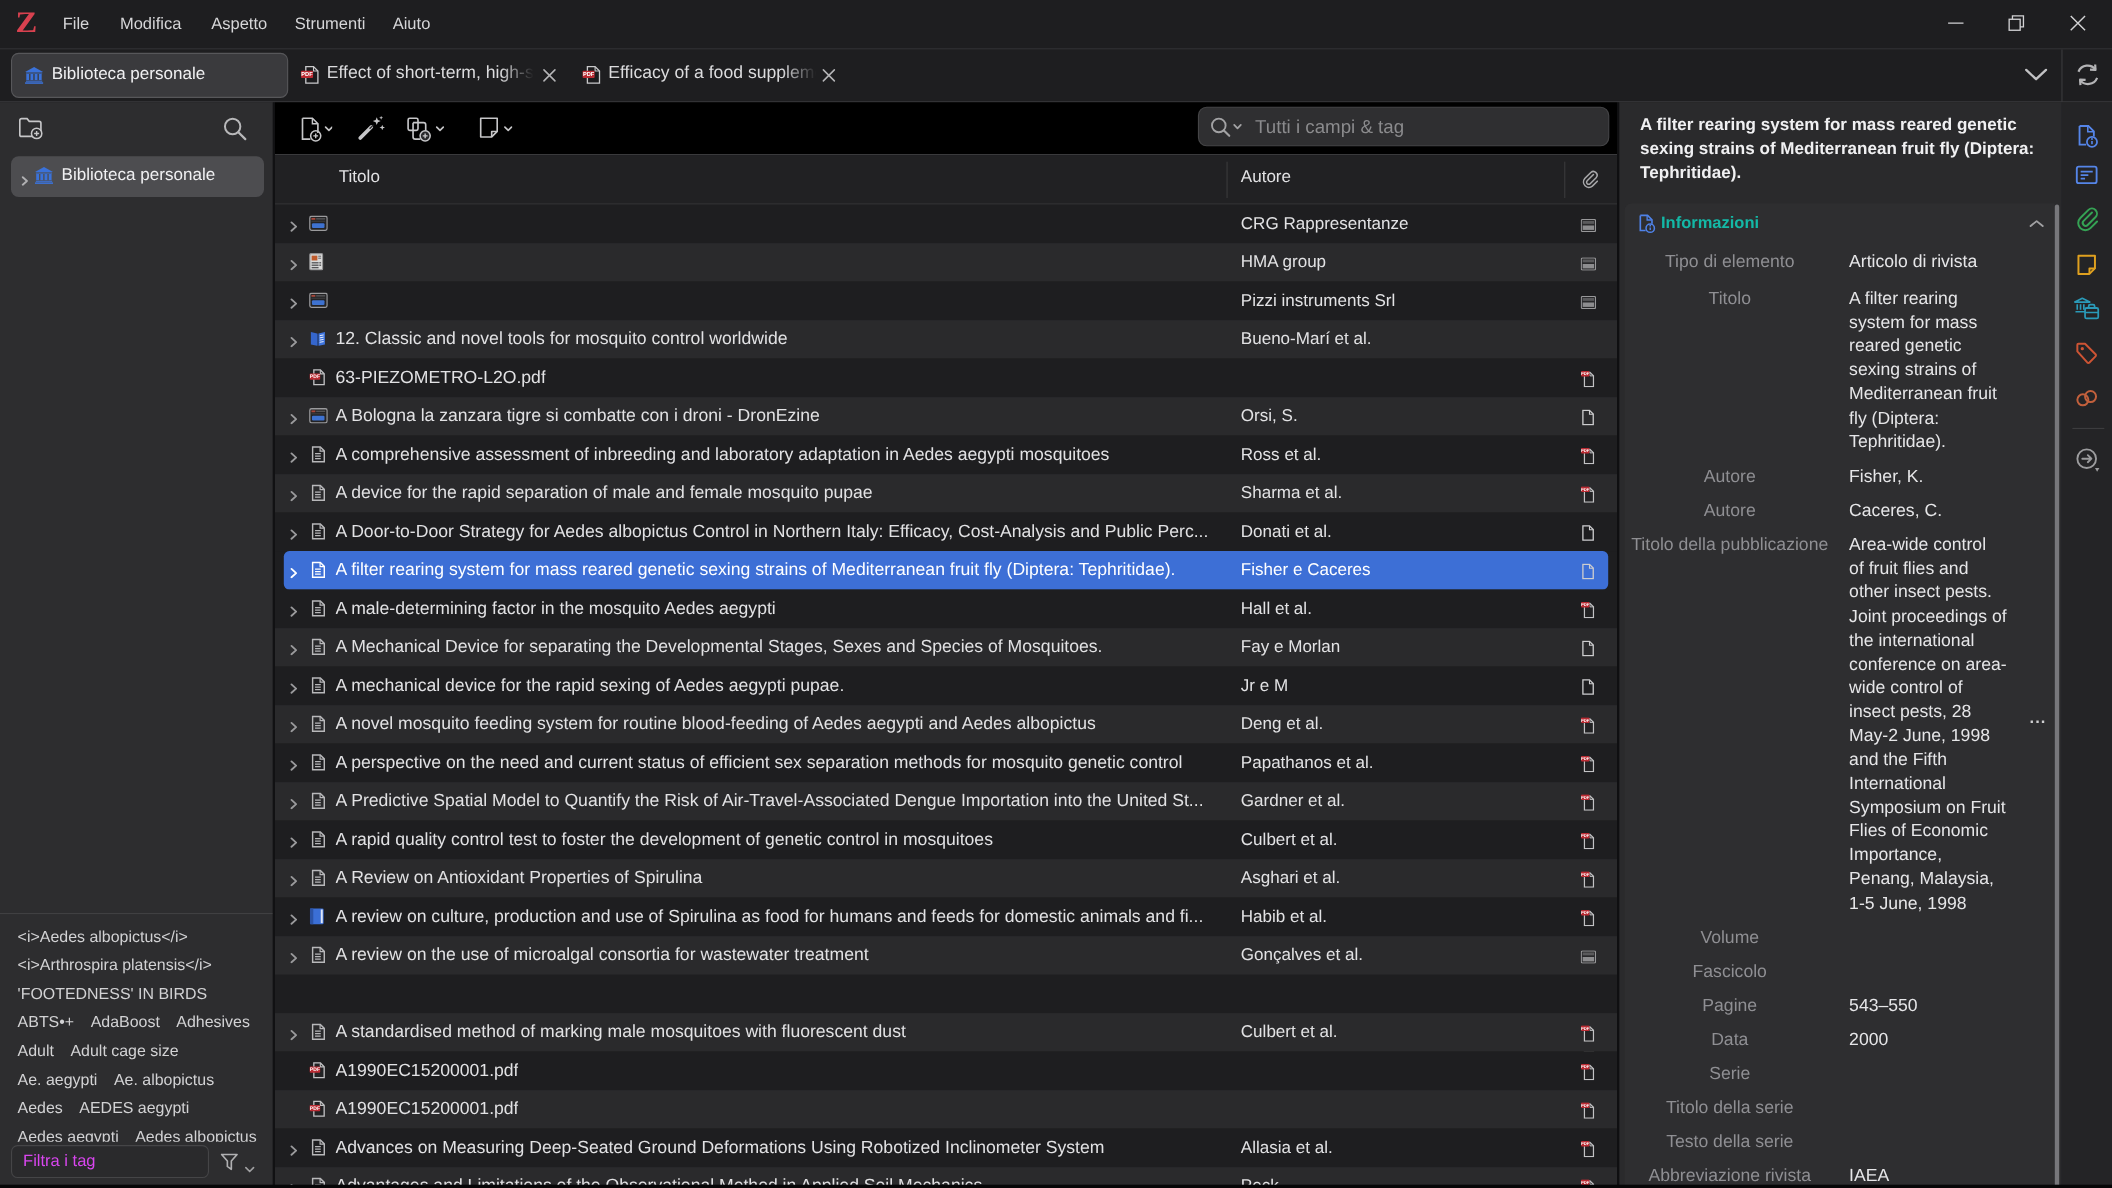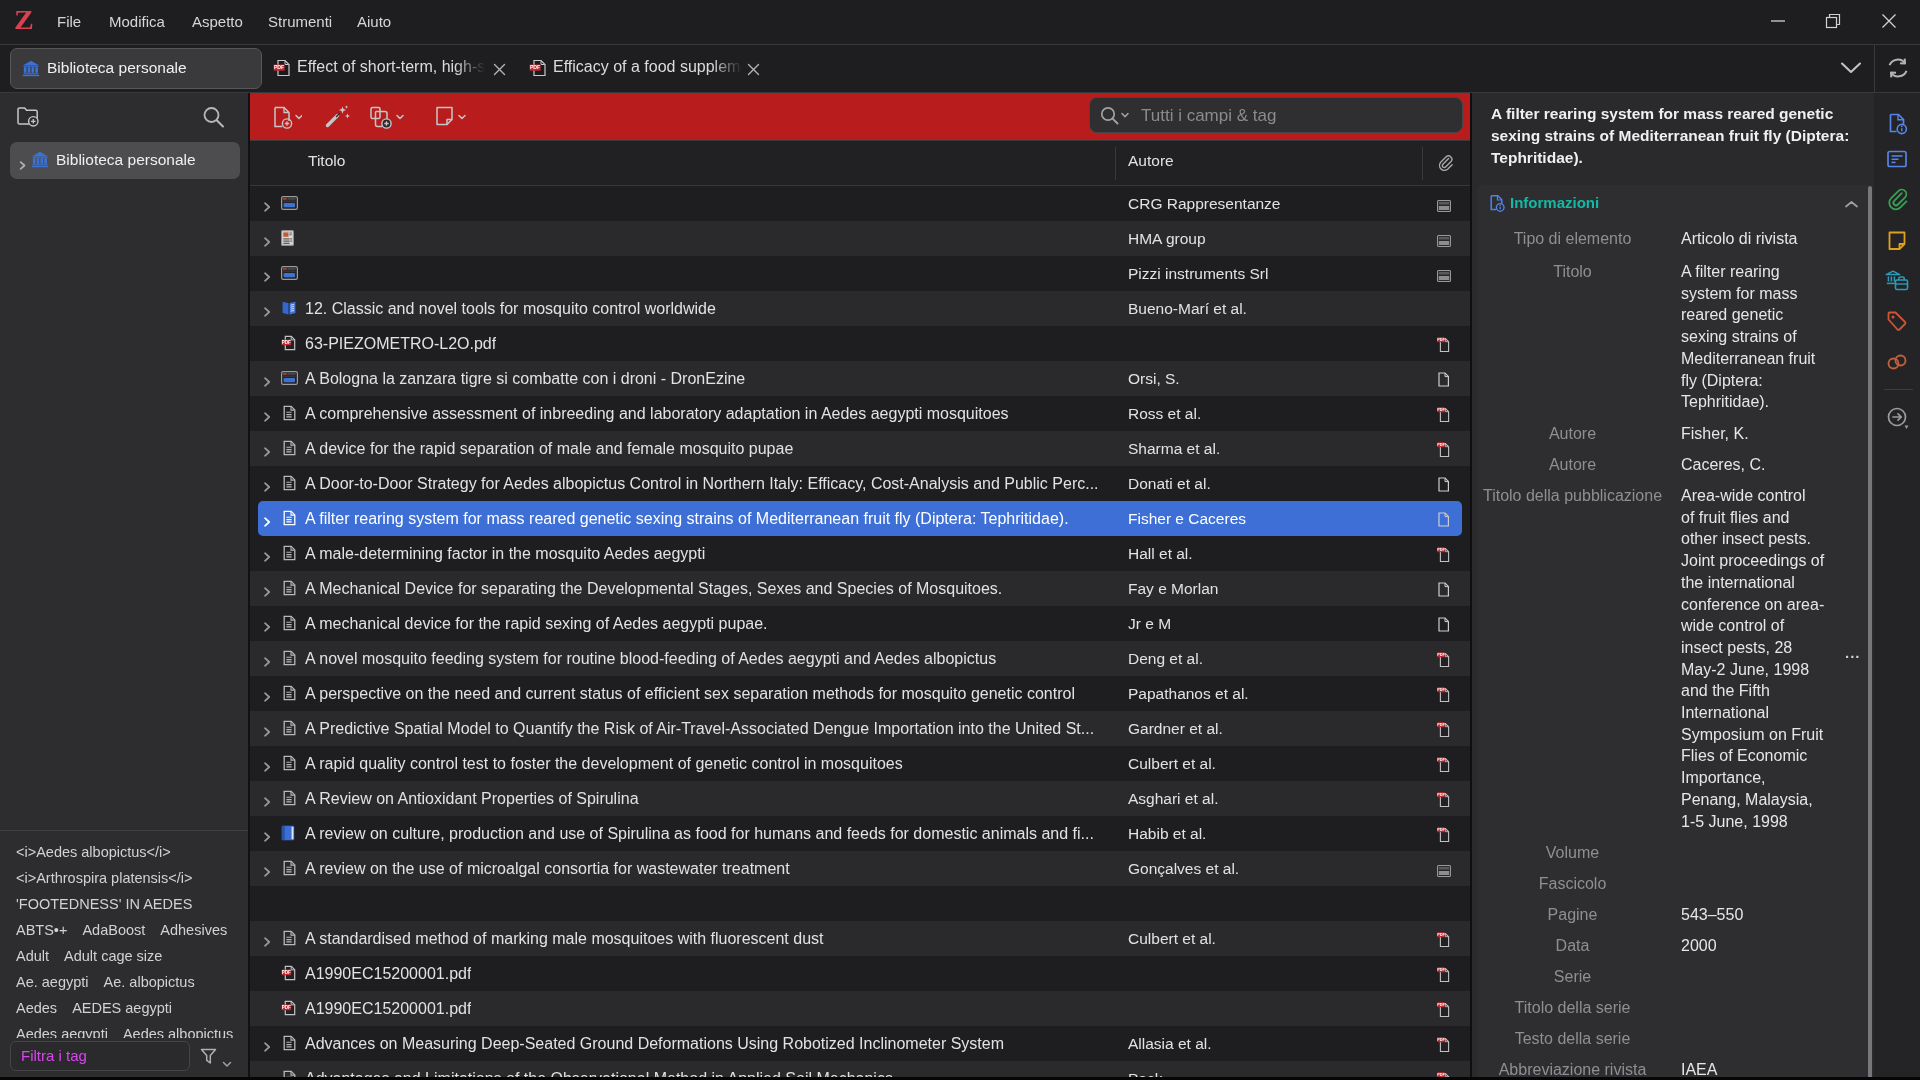--- a/index.html
+++ b/index.html
@@ -6,21 +6,21 @@
 .abs { position:absolute; }
 #menubar { position:absolute; left:0; top:0; width:1920px; height:45px; background:#1e1e20; border-bottom:1px solid #38383a; }
 .menu { position:absolute; top:0; height:44px; line-height:44px; color:#d6d6d8; font-size:15px; }
 #zlogo { position:absolute; left:14px; top:5px; color:#d8414f; font-size:27px; font-weight:bold; font-family:"Liberation Serif",serif; transform:scaleX(1.1); transform-origin:left; }
 #tabbar { position:absolute; left:0; top:45px; width:1920px; height:48px; background:#1e1e20; border-bottom:1px solid #39393b; }
 #libtab { position:absolute; left:10px; top:3px; width:252px; height:41px; background:#3a3a3d; border:1px solid #57575a; border-radius:7px; }
 .tabtxt { color:#dcdcde; font-size:16px; }
 #sidebar { position:absolute; left:0; top:93px; width:248px; height:987px; background:#2d2d2f; }
 #sidediv { position:absolute; left:248px; top:93px; width:2px; height:987px; background:#111113; }
 #colrow { position:absolute; left:10px; top:49px; width:230px; height:37px; background:#4d4d50; border-radius:7px; }
-#toolbar { position:absolute; left:250px; top:93px; width:1220px; height:48px; background:#b91c1c; border-bottom:1px solid #3a3a3c; }
+#toolbar { position:absolute; left:250px; top:93px; width:1220px; height:48px; background:#000000; border-bottom:1px solid #3a3a3c; }
 #table { position:absolute; left:250px; top:141px; width:1220px; height:939px; background:#1e1e20; overflow:hidden; }
 #thead { position:absolute; left:0px; top:0px; width:1220px; height:45px; background:#212123; border-bottom:1px solid #38383a; }
 .trow { position:absolute; left:0px; width:1220px; height:35px; }
 .rowa { background:#1e1e20; }
 .rowb { background:#2a2a2c; }
 .selbg { position:absolute; left:8px; top:0; width:1204px; height:35px; background:#3d6fd6; border-radius:5px; }
 .rowsel .ttitle, .rowsel .auth { color:#ffffff; }
 .rchev { position:absolute; left:12px; top:12px; }
 .ticon { position:absolute; left:31px; }
 .ttitle { position:absolute; left:55px; top:0; line-height:35px; font-size:16px; color:#e2e2e4; white-space:nowrap; max-width:810px; overflow:hidden; }
@@ -127,21 +127,21 @@
           <rect x="1.6" y="13.3" width="14.8" height="1" fill="#3b72d9"></rect>
           <rect x="0.8" y="14.8" width="16.4" height="1.4" fill="#3b72d9"></rect>
         </svg></span>
     <span class="abs" style="left:46px;top:9px;font-size:15.5px;color:#f0f0f2;">Biblioteca personale</span>
   </div>
   <div class="abs" style="left:0;top:737px;width:248px;height:1px;background:#404042;"></div>
   <div class="abs" style="left:0;top:737px;width:248px;height:208px;overflow:hidden;">
     <div style="position:relative;width:248px;height:208px;">
       <div class="tagrow" style="top:9px;"><span class="tag">&lt;i&gt;Aedes albopictus&lt;/i&gt;</span></div>
       <div class="tagrow" style="top:35px;"><span class="tag">&lt;i&gt;Arthrospira platensis&lt;/i&gt;</span></div>
-      <div class="tagrow" style="top:61px;"><span class="tag">'FOOTEDNESS' IN AEDES</span></div>
+      <div class="tagrow" style="top:61px;"><span class="tag">'FOOTEDNESS' IN BIRDS</span></div>
       <div class="tagrow" style="top:87px;"><span class="tag">ABTS•+</span><span class="tag">AdaBoost</span><span class="tag">Adhesives</span></div>
       <div class="tagrow" style="top:113px;"><span class="tag">Adult</span><span class="tag">Adult cage size</span></div>
       <div class="tagrow" style="top:139px;"><span class="tag">Ae. aegypti</span><span class="tag">Ae. albopictus</span></div>
       <div class="tagrow" style="top:165px;"><span class="tag">Aedes</span><span class="tag">AEDES aegypti</span></div>
       <div class="tagrow" style="top:191px;"><span class="tag">Aedes aegypti</span><span class="tag">Aedes albopictus</span></div>
     </div>
   </div>
   <div class="abs" style="left:10px;top:948px;width:180px;height:30px;background:#2a2a2c;border:1px solid #454547;border-radius:6px;">
     <span class="abs" style="left:10px;top:5px;font-size:15px;color:#d946ef;">Filtra i tag</span>
   </div>

